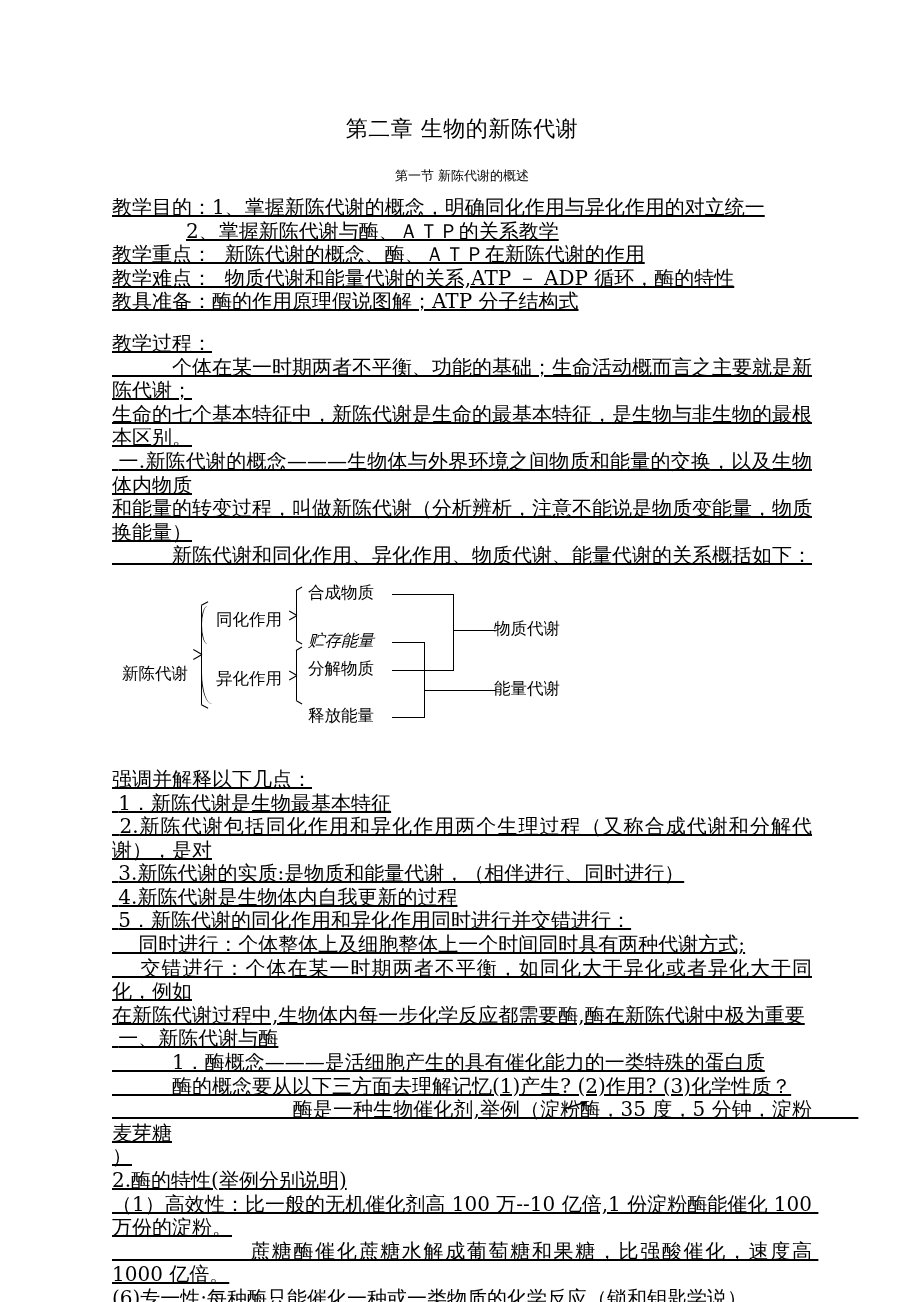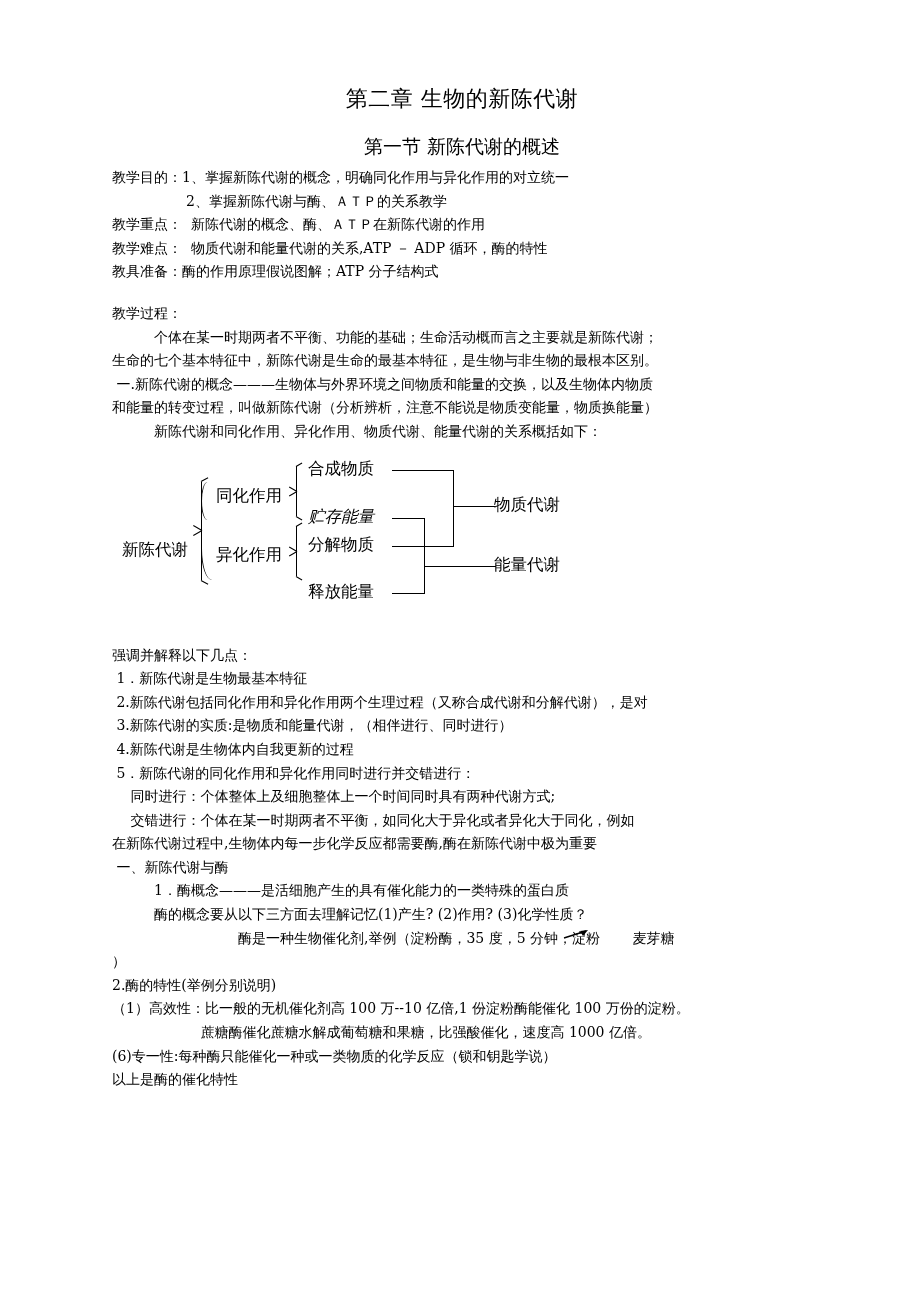--- a/index.html
+++ b/index.html
@@ -24,40 +24,41 @@
     position: absolute;
     left: 112px;
     top: 0;
     width: 700px;
   }
   .title-main {
     text-align: center;
     font-size: 22px;
     line-height: 30px;
     margin: 0;
-    padding-top: 84px;
+    padding-top: 114px;
     letter-spacing: 0.5px;
     font-weight: normal;
   }
   .title-sub {
     text-align: center;
-    font-size: 19px;
+    font-size: 13px;
     line-height: 28px;
     margin: 0;
     padding-top: 18px;
     padding-bottom: 6px;
     font-weight: normal;
   }
   p.line {
     margin: 0;
-    font-size: 14px;
+    font-size: 20px;
     line-height: 23.6px;
     text-align: justify;
     text-justify: inter-ideograph;
     white-space: pre-wrap;
+    text-decoration: underline;
   }
   .gap-md { height: 18px; }
 
   
   .diagram {
     position: relative;
     height: 168px;
     margin-top: 10px;
     margin-bottom: 4px;
     font-size: 16.5px;

